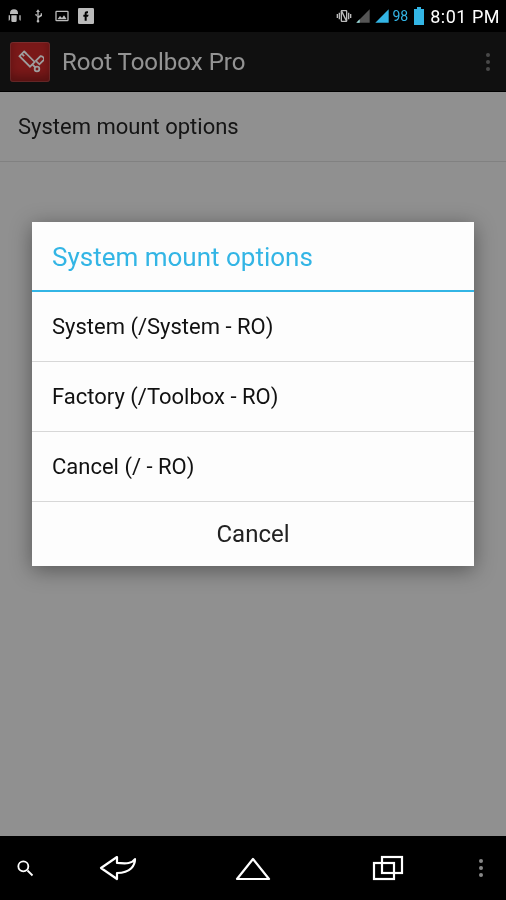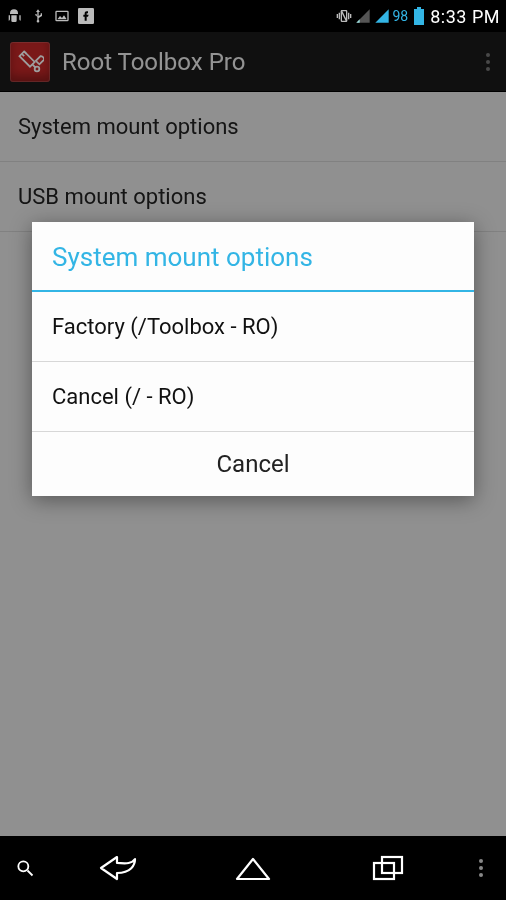--- a/index.html
+++ b/index.html
@@ -86,21 +86,21 @@
           <path fill="#33b5e5" d="M2 22L22 2v20H2z"></path>
         </svg>
     </span>
     <span class="batt-pct">98</span>
     <span class="ico">
       <svg width="12" height="18" viewBox="0 0 12 18">
           <rect x="4" y="0" width="4" height="2" fill="#33b5e5"></rect>
           <rect x="1" y="2" width="10" height="16" fill="#33b5e5"></rect>
         </svg>
     </span>
-    <span class="time">8:33 PM</span>
+    <span class="time">8:01 PM</span>
   </div>
 </div>
 
 <div class="action-bar">
   <div class="app-icon">
     <svg width="28" height="28" viewBox="0 0 24 24">
         <g stroke="#fff" stroke-width="1.5" fill="none">
           <path d="M3 7l4-4 9 9-4 4z"></path>
           <path d="M7 3l2 2M5 5l2 2"></path>
           <circle cx="18" cy="18" r="2"></circle>
@@ -111,28 +111,28 @@
   <div class="app-title">Root Toolbox Pro</div>
   <div class="overflow">
     <span></span>
       <span></span>
       <span></span>
   </div>
 </div>
 
 <div class="bg-list">
   <div class="bg-item">System mount options</div>
-  <div class="bg-item">USB mount options</div>
 </div>
 
 <div class="scrim"></div>
 
 <div class="dialog">
   <div class="dialog-title">System mount options</div>
   <div class="dialog-divider"></div>
+  <div class="dialog-item">System (/System - RO)</div>
   <div class="dialog-item">Factory (/Toolbox - RO)</div>
   <div class="dialog-item">Cancel (/ - RO)</div>
   <div class="dialog-cancel">Cancel</div>
 </div>
 
 <div class="nav-bar">
   <div class="nav-side">
     <svg class="nav-svg" width="20" height="20" viewBox="0 0 24 24">
         <circle cx="10" cy="10" r="6"></circle>
         <line x1="15" y1="15" x2="21" y2="21"></line>

